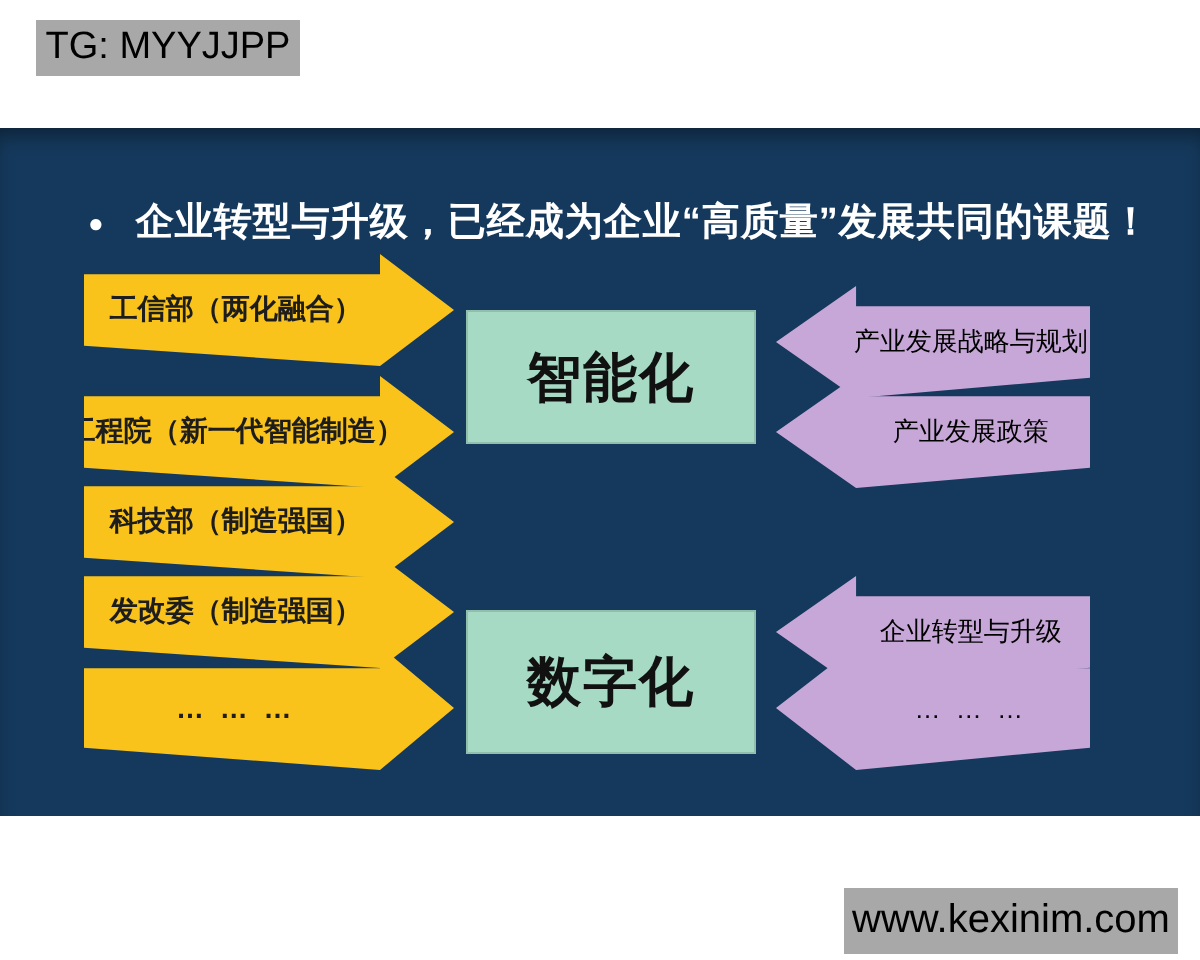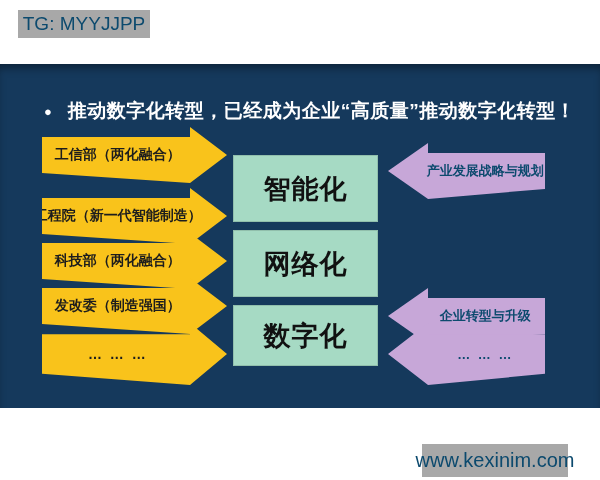--- a/index.html
+++ b/index.html
@@ -2,26 +2,26 @@
 <html><head>
 <meta charset="utf-8">
 <style>
   html,body{margin:0;padding:0;background:#ffffff;}
   .page{
     position:relative;width:600px;height:480px;background:#ffffff;overflow:hidden;
     font-family:"Liberation Sans","DejaVu Sans",sans-serif;
   }
   
   .badge{
-    position:absolute;background:#a8a8a8;color:#0c4a6e;
+    position:absolute;background:#a8a8a8;color:#000000;
     display:flex;align-items:center;justify-content:center;
     white-space:nowrap;
   }
   .badge-tg{left:18px;top:10px;width:132px;height:28px;font-size:19px;}
-  .badge-site{left:422px;top:444px;width:146px;height:33px;font-size:20px;}
+  .badge-site{left:422px;top:444px;width:167px;height:33px;font-size:20px;}
   
   .panel{
     position:absolute;left:0;top:64px;width:600px;height:344px;
     background:#15395c;
     box-shadow:inset 0 7px 9px -3px rgba(0,0,0,.38);
   }
   .title-row{
     position:absolute;left:44px;top:34px;right:10px;
     display:flex;align-items:center;color:#ffffff;
   }
@@ -39,71 +39,73 @@
   }
   .al-0{top:63px;} .al-1{top:124px;} .al-2{top:169px;} .al-3{top:214px;}
   .al-4{top:259px;height:62px;}
   
   .cbox{
     position:absolute;left:233px;width:145px;height:67px;background:#a6dac4;
     display:flex;align-items:center;justify-content:center;
     font-size:27px;font-weight:bold;color:#111111;letter-spacing:1px;
     box-shadow:inset 0 0 0 1px rgba(0,0,0,.12);
   }
-  .cb-0{top:91px;} .cb-1{top:166px;} .cb-2{top:241px;height:61px;}
+  .cb-0{top:91px;} .cb-1{top:166px;} .cb-2{top:241px;height:72px;}
   
   .arrow-right{
     position:absolute;left:388px;width:157px;height:56px;background:#c7a7d8;
     clip-path:polygon(100% 18%,25.5% 18%,25.5% 0%,0% 50%,25.5% 100%,100% 82%);
   }
   .arrow-right .lbl{
     position:absolute;left:24%;right:0;top:0;bottom:0;
     display:flex;align-items:center;justify-content:center;
-    font-size:13px;font-weight:bold;color:#0c4a6e;white-space:nowrap;
+    font-size:13px;font-weight:normal;color:#000000;white-space:nowrap;
   }
   .ar-0{top:79px;} .ar-1{top:124px;} .ar-2{top:169px;} .ar-3{top:224px;}
   .ar-4{top:259px;height:62px;}
   .dots{letter-spacing:2px;font-size:15px;}
 </style>
 </head>
 <body>
 
 <div class="page">
 
   <div class="badge badge-tg">TG: MYYJJPP</div>
 
   <div class="panel">
 
     <div class="title-row">
       <span class="bullet">●</span>
-      <span class="title">推动数字化转型，已经成为企业“高质量”推动数字化转型！</span>
+      <span class="title">企业转型与升级，已经成为企业“高质量”发展共同的课题！</span>
     </div>
 
     <div class="arrow-left al-0">
       <span class="lbl">工信部（两化融合）</span>
     </div>
     <div class="arrow-left al-1">
       <span class="lbl">工程院（新一代智能制造）</span>
     </div>
     <div class="arrow-left al-2">
-      <span class="lbl">科技部（两化融合）</span>
+      <span class="lbl">科技部（制造强国）</span>
     </div>
     <div class="arrow-left al-3">
       <span class="lbl">发改委（制造强国）</span>
     </div>
     <div class="arrow-left al-4">
       <span class="lbl dots">… … …</span>
     </div>
 
     <div class="cbox cb-0">智能化</div>
-    <div class="cbox cb-1">网络化</div>
     <div class="cbox cb-2">数字化</div>
 
     <div class="arrow-right ar-0">
       <span class="lbl">产业发展战略与规划</span>
+    </div>
+    <div class="arrow-right ar-1">
+      <span class="lbl">产业发展政策</span>
     </div>
     <div class="arrow-right ar-3">
       <span class="lbl">企业转型与升级</span>
     </div>
     <div class="arrow-right ar-4">
       <span class="lbl dots">… … …</span>
     </div>
 
   </div>
 

